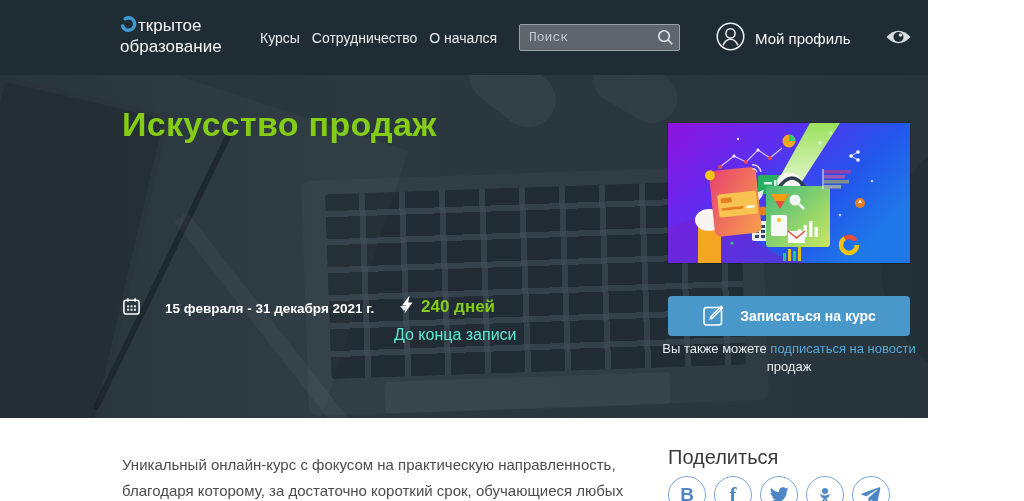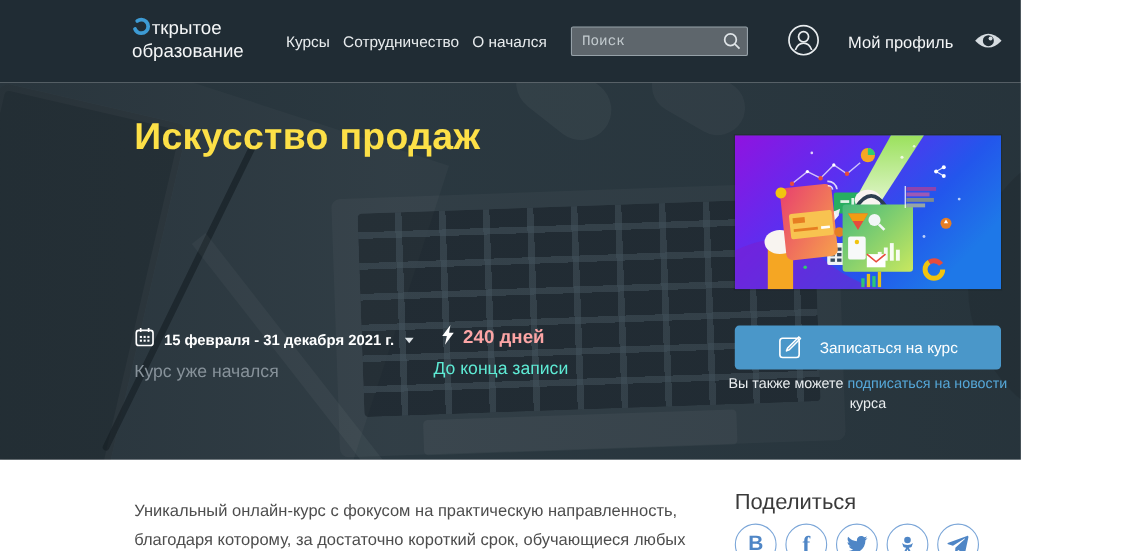--- a/index.html
+++ b/index.html
@@ -10,21 +10,21 @@
   .header { position:absolute; left:0; top:0; width:1024px; height:75px; background:#202c34; z-index:30; }
   .logo { position:absolute; left:120px; top:15px; color:#f4f6f7; font-size:17px; line-height:20px; cursor:pointer; }
   .logo-row { display:flex; align-items:center; }
   .logo-row svg { margin-right:1px; }
   .nav { position:absolute; left:260px; top:0; height:75px; display:flex; align-items:center; gap:12px; }
   .nav-item { color:#e8ecee; font-size:14px; cursor:pointer; }
   .search-wrap { position:absolute; left:519px; top:24px; width:161px; height:27px; }
   .search-input { width:100%; height:100%; background:rgba(255,255,255,0.28); border:1px solid #96a1a8; border-radius:2px; padding:0 28px 0 9px; font-size:13px; color:#fff; font-family:Liberation Mono, monospace; }
   .search-input::placeholder { color:#c3cbcf; }
   .search-icon { position:absolute; right:6px; top:5px; cursor:pointer; }
-  .profile { position:absolute; left:716px; top:22px; display:flex; align-items:center; gap:26px; cursor:pointer; }
+  .profile { position:absolute; left:716px; top:22px; display:flex; align-items:center; gap:10px; cursor:pointer; }
   .profile-label { color:#f4f6f7; font-size:15px; }
   .eye { position:absolute; left:885px; top:28px; cursor:pointer; }
 
   
   .hero { position:absolute; left:0; top:75px; width:1024px; height:343px; background:#2c3a42; overflow:hidden; }
   .ph { position:absolute; }
   .ph-notebook { left:-70px; top:0px; width:430px; height:380px; background:rgba(255,255,255,0.035); transform:rotate(18deg); }
   .ph-tablet { left:-40px; top:15px; width:175px; height:340px; background:rgba(0,0,0,0.22); border:6px solid rgba(255,255,255,0.05); border-radius:10px; transform:rotate(13deg); }
   .ph-pen { left:160px; top:40px; width:6px; height:310px; background:rgba(8,14,18,0.5); border-radius:3px; transform:rotate(26deg); }
   .ph-ruler { left:265px; top:110px; width:16px; height:300px; background:rgba(255,255,255,0.05); transform:rotate(-38deg); }
@@ -34,37 +34,37 @@
     background-image:
       repeating-linear-gradient(90deg, transparent 0 34px, rgba(74,90,100,0.55) 34px 40px),
       repeating-linear-gradient(0deg, transparent 0 22px, rgba(74,90,100,0.55) 22px 28px); }
   .ph-trackpad { left:385px; top:302px; width:285px; height:32px; background:rgba(255,255,255,0.05); border-radius:4px; transform:rotate(-2deg); }
   .ph-circle { left:880px; top:50px; width:270px; height:270px; border-radius:50%; background:rgba(0,0,0,0.13); }
   .ph-hand1 { left:465px; top:-15px; width:95px; height:55px; background:rgba(255,255,255,0.05); border-radius:28px; transform:rotate(38deg); }
   .ph-hand2 { left:590px; top:-12px; width:90px; height:50px; background:rgba(255,255,255,0.045); border-radius:26px; transform:rotate(30deg); }
   .ph-overlay { left:0; top:0; width:100%; height:100%;
     background:linear-gradient(90deg, rgba(31,42,49,0.5), rgba(31,42,49,0.12) 35%, rgba(31,42,49,0.22) 68%, rgba(31,42,49,0.45)); }
 
-  .course-title { position:absolute; left:122px; top:30px; color:#fde047; font-size:34px; font-weight:600; letter-spacing:0.3px; z-index:5; }
+  .course-title { position:absolute; left:122px; top:30px; color:#84cc16; font-size:34px; font-weight:600; letter-spacing:0.3px; z-index:5; }
 
   .course-image { position:absolute; left:668px; top:48px; width:242px; height:140px; z-index:5; box-shadow:0 0 0 1px rgba(0,0,0,0.15); }
 
   .date-block { position:absolute; left:122px; top:222px; z-index:5; }
-  .date-row { display:flex; align-items:center; gap:8px; cursor:pointer; }
+  .date-row { display:flex; align-items:center; gap:24px; cursor:pointer; }
   .date-range { color:#ffffff; font-size:13.5px; font-weight:bold; }
   .caret-down { width:0; height:0; border-left:4px solid transparent; border-right:4px solid transparent; border-top:5px solid #dfe5e8; margin-left:2px; }
   .date-status { margin-top:9px; color:#87929a; font-size:16px; }
 
   .duration-block { position:absolute; left:394px; top:220px; z-index:5; }
   .duration-row { display:flex; align-items:center; gap:7px; padding-left:6px; }
-  .duration-value { color:#fca5a5; font-size:17px; font-weight:bold; }
+  .duration-value { color:#84cc16; font-size:17px; font-weight:bold; }
   .duration-status { margin-top:8px; color:#5eead4; font-size:16px; }
 
   .enroll-button { position:absolute; left:668px; top:221px; width:242px; height:40px; background:#4a97c9; border:none; border-radius:4px; display:flex; align-items:center; justify-content:center; gap:14px; cursor:pointer; z-index:5; }
-  .enroll-label { color:#ffffff; font-size:14px; font-weight:normal; font-family:"Liberation Sans",sans-serif; }
+  .enroll-label { color:#ffffff; font-size:14px; font-weight:bold; font-family:"Liberation Sans",sans-serif; }
   .subscribe { position:absolute; left:654px; top:265px; width:270px; text-align:center; font-size:13px; line-height:18px; color:#e9edef; z-index:5; }
   .subscribe-link { color:#55a7d8; cursor:pointer; }
 
   
   .main { position:absolute; left:0; top:418px; width:1024px; height:83px; background:#ffffff; }
   .description { position:absolute; left:122px; top:34px; width:505px; color:#4d4d4d; font-size:15px; line-height:26px; }
   .share-title { position:absolute; left:668px; top:28px; color:#3a3a3a; font-size:20px; }
   .social-row { position:absolute; left:668px; top:58px; display:flex; gap:8px; }
   .social-circle { width:38px; height:38px; border-radius:50%; border:1.5px solid #7ba6d8; display:flex; align-items:center; justify-content:center; cursor:pointer; color:#4f86c6; }
   .glyph-vk { font-size:19px; font-weight:bold; font-family:"Liberation Sans",sans-serif; }
@@ -269,21 +269,20 @@
                 <rect x="12.6" y="8.8" width="2" height="2"></rect>
                 <rect x="5.4" y="12.4" width="2" height="2"></rect>
                 <rect x="9" y="12.4" width="2" height="2"></rect>
                 <rect x="12.6" y="12.4" width="2" height="2"></rect>
               </g>
             </svg>
         </span>
         <span class="date-range">15 февраля - 31 декабря 2021 г.</span>
         <span class="caret-down"></span>
       </div>
-      <div class="date-status">Курс уже начался</div>
     </div>
 
     <div class="duration-block">
       <div class="duration-row">
         <span>
           <svg width="14" height="19" viewBox="0 0 14 19">
               <path d="M9.5 0.5 L2 10.5 h4.2 L4.5 18.5 L12.5 7.5 H8.2 L9.5 0.5 Z" fill="#ffffff"></path>
             </svg>
         </span>
         <span class="duration-value">240 дней</span>
@@ -294,21 +293,21 @@
     <button class="enroll-button">
       <span>
         <svg width="24" height="24" viewBox="0 0 24 24">
             <rect x="2" y="4.5" width="17.5" height="17.5" rx="2.5" fill="none" stroke="#fff" stroke-width="1.5"></rect>
             <path d="M9 13.5 L19.2 3.3 l1.5 1.5 L10.5 15 l-2.5 1 z" fill="none" stroke="#fff" stroke-width="1.4" stroke-linejoin="round"></path>
           </svg>
       </span>
       <span class="enroll-label">Записаться на курс</span>
     </button>
 
-    <div class="subscribe"><span>Вы также можете </span><span class="subscribe-link">подписаться на новости</span><span> курса</span></div>
+    <div class="subscribe"><span>Вы также можете </span><span class="subscribe-link">подписаться на новости</span><span> продаж</span></div>
   </div>
 
   <div class="main">
     <p class="description">Уникальный онлайн-курс с фокусом на практическую направленность, благодаря которому, за достаточно короткий срок, обучающиеся любых направлений смогут получить качественное экономическое образование в</p>
     <div class="share-title">Поделиться</div>
     <div class="social-row">
       <span class="social-circle">
           <span class="glyph-vk">В</span>
         </span>
       <span class="social-circle">

